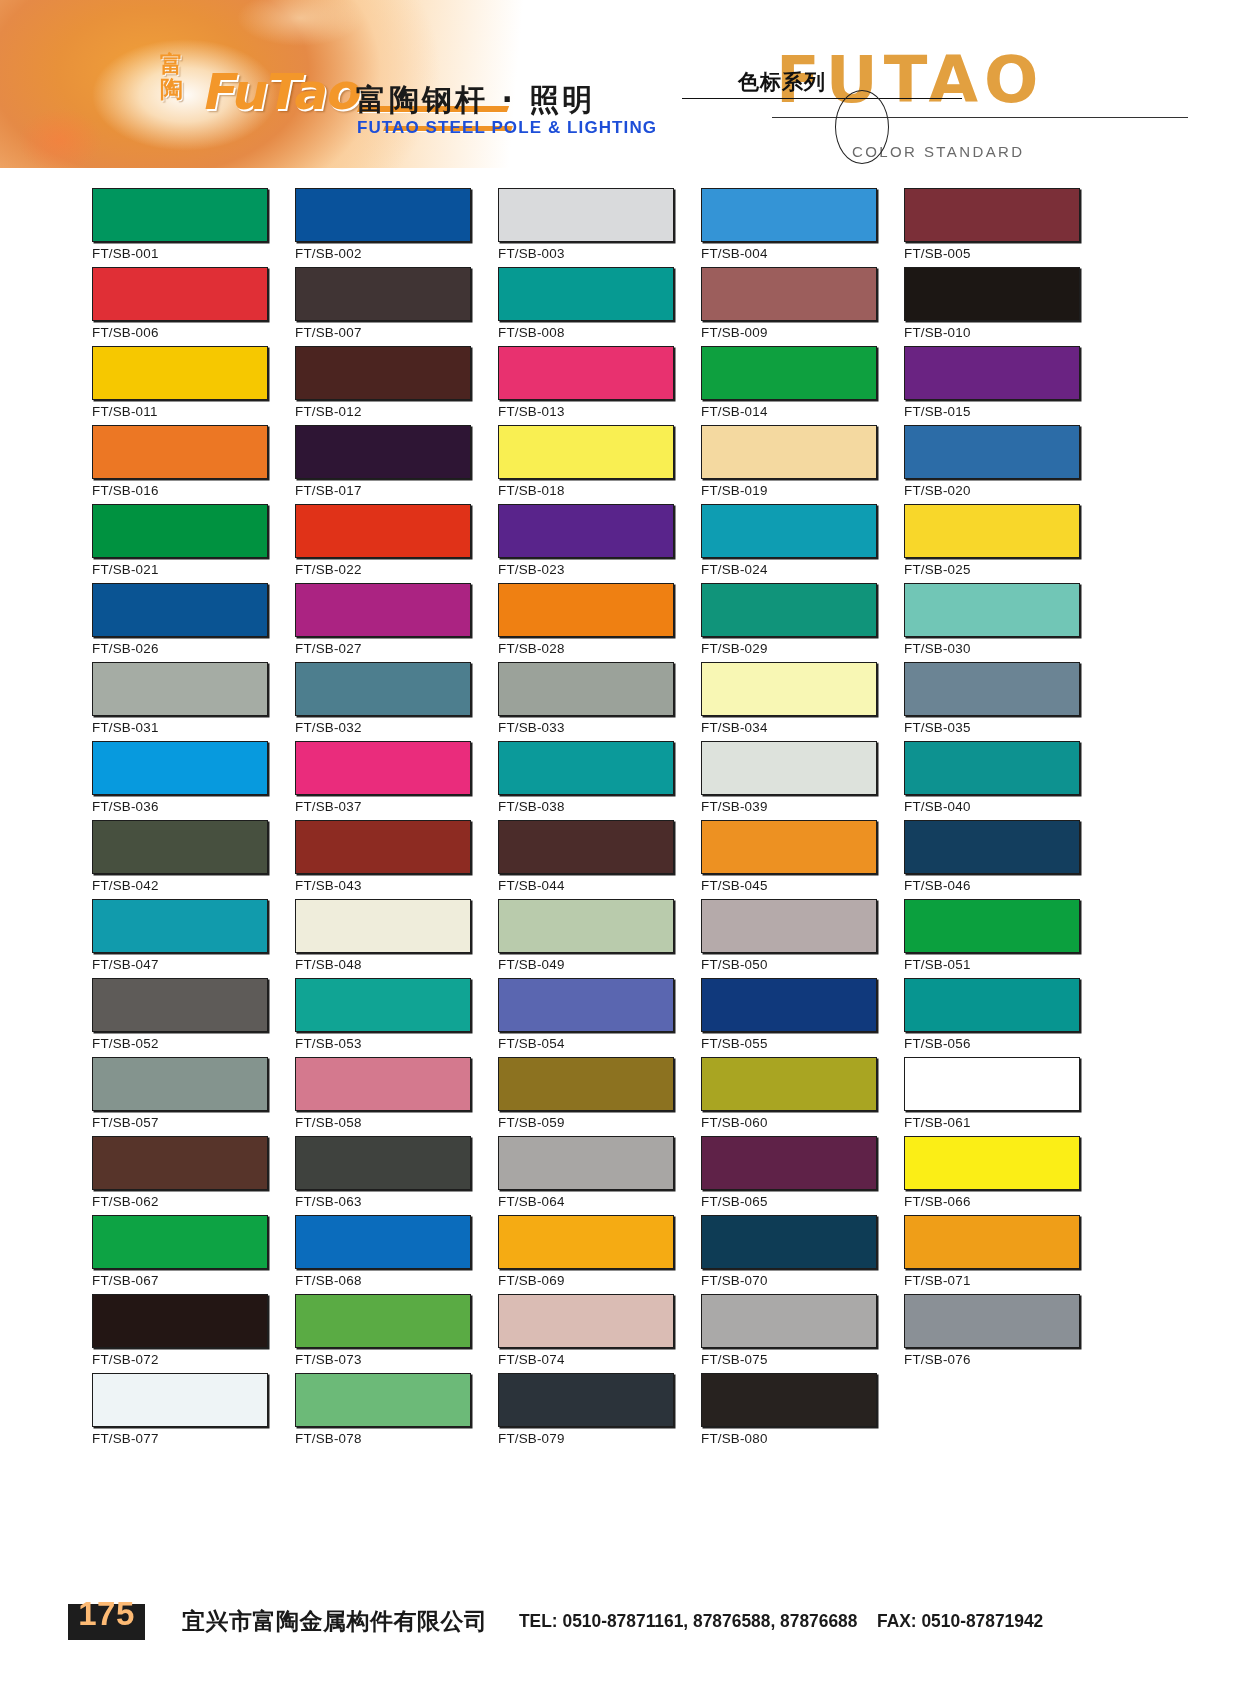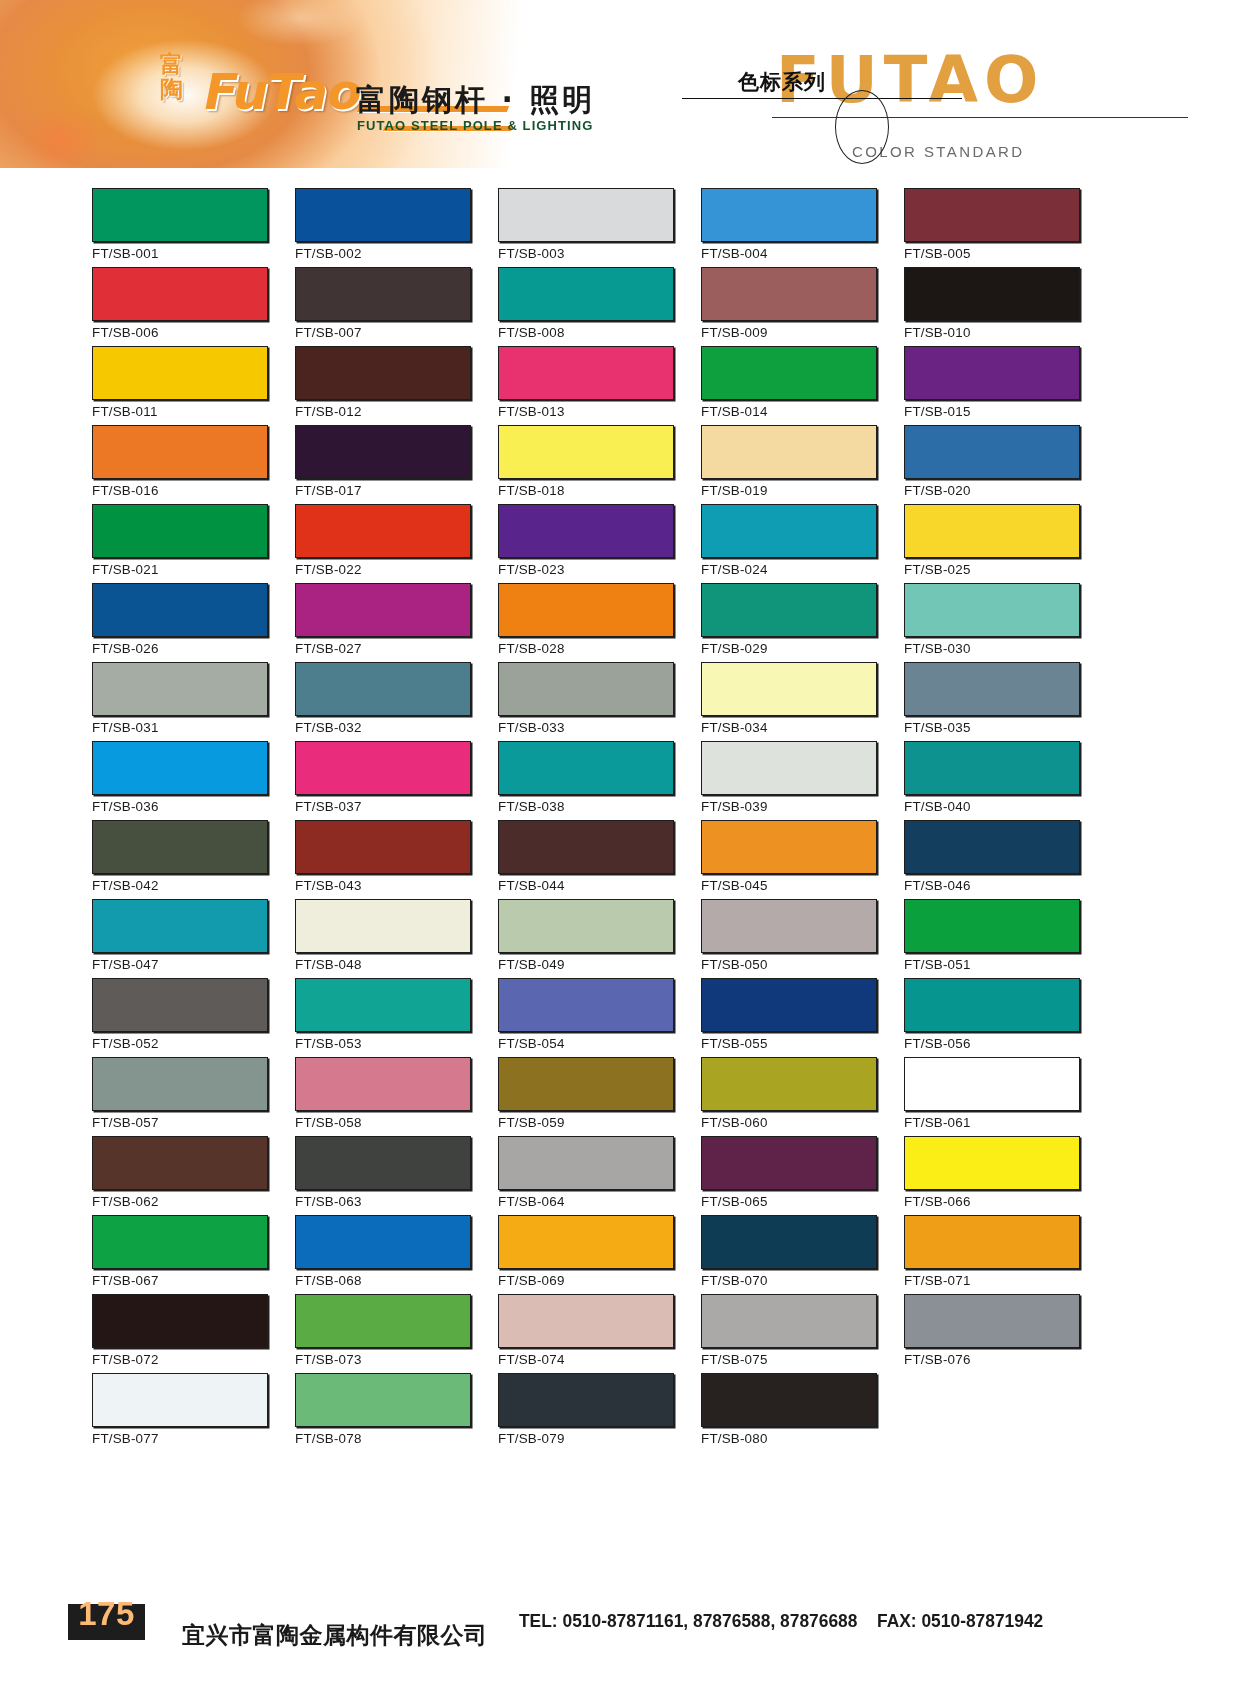--- a/index.html
+++ b/index.html
@@ -60,21 +60,21 @@
   }
 
   #title-cn{
     position:absolute;left:356px;top:80px;
     font-family:"DejaVu Sans",sans-serif;
     font-size:30px;font-weight:700;color:#1a1a1a;letter-spacing:3px;
     white-space:nowrap;
   }
   #title-en{
     position:absolute;left:357px;top:118px;
-    font-size:13px;font-weight:700;color:#14532d;letter-spacing:1.1px;
+    font-size:17px;font-weight:700;color:#1d4ed8;letter-spacing:1.1px;
     white-space:nowrap;
   }
 
   
   #hdr-right{position:absolute;left:690px;top:40px;width:520px;height:120px;}
   #futao-ghost{
     position:absolute;left:86px;top:8px;
     font-size:64px;font-weight:700;color:#e2a040;letter-spacing:6px;
     font-family:"DejaVu Sans",sans-serif;
     line-height:64px;white-space:nowrap;
@@ -134,21 +134,20 @@
     position:absolute;left:0;top:0;width:77px;height:19px;
     color:#fdba74;font-size:33px;font-weight:700;
     display:flex;align-items:center;justify-content:center;
     font-family:"Liberation Sans",sans-serif;letter-spacing:.5px;
   }
   #company{
     position:absolute;left:182px;top:8px;
     font-family:"DejaVu Sans",sans-serif;
     font-size:23px;font-weight:700;color:#1a1a1a;letter-spacing:.5px;
     white-space:nowrap;
-    margin-top:14px;
   }
   #tel{
     position:absolute;left:519px;top:12px;
     font-size:18.5px;font-weight:700;color:#1a1a1a;letter-spacing:0px;
     white-space:nowrap;transform:scaleX(.94);transform-origin:left center;
   }
   #fax{
     position:absolute;left:877px;top:12px;
     font-size:18.5px;font-weight:700;color:#1a1a1a;
     white-space:nowrap;transform:scaleX(.94);transform-origin:left center;

